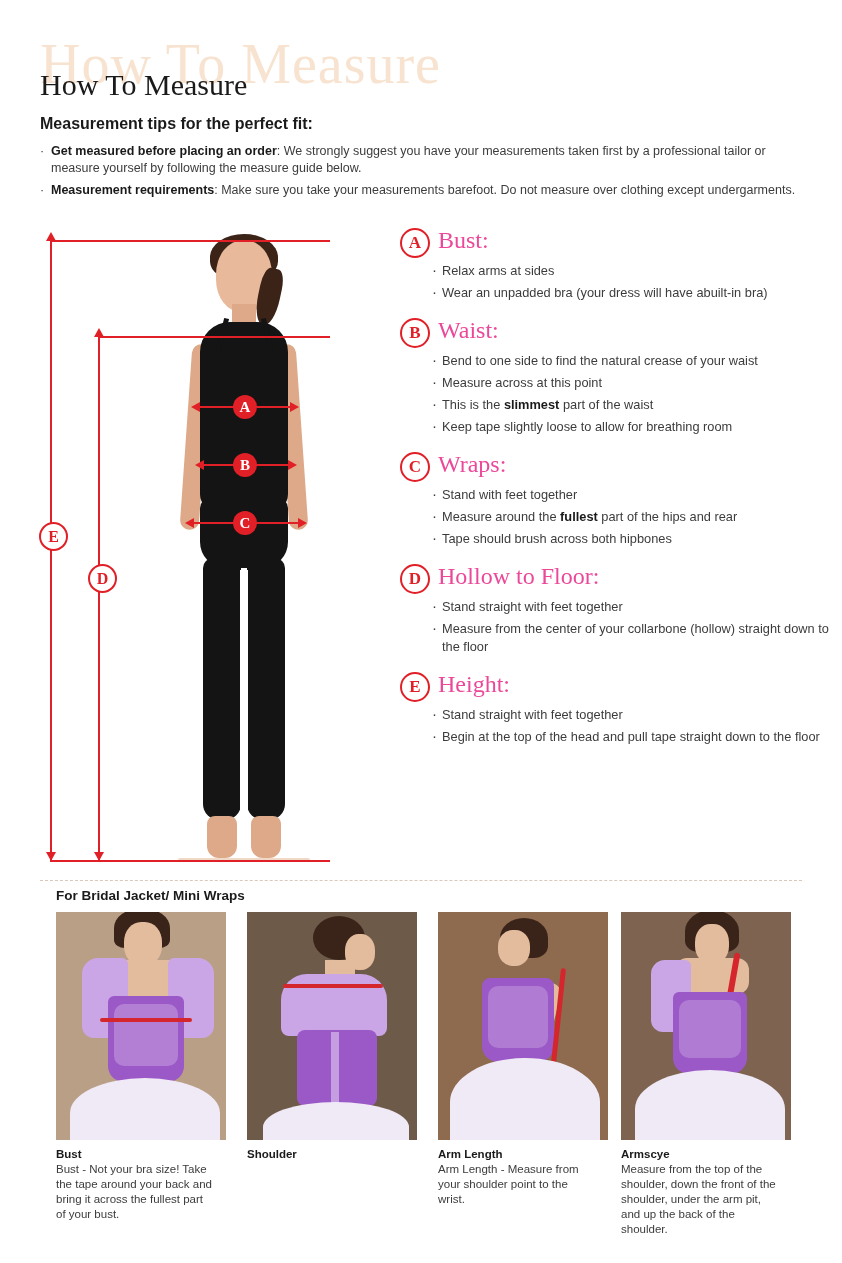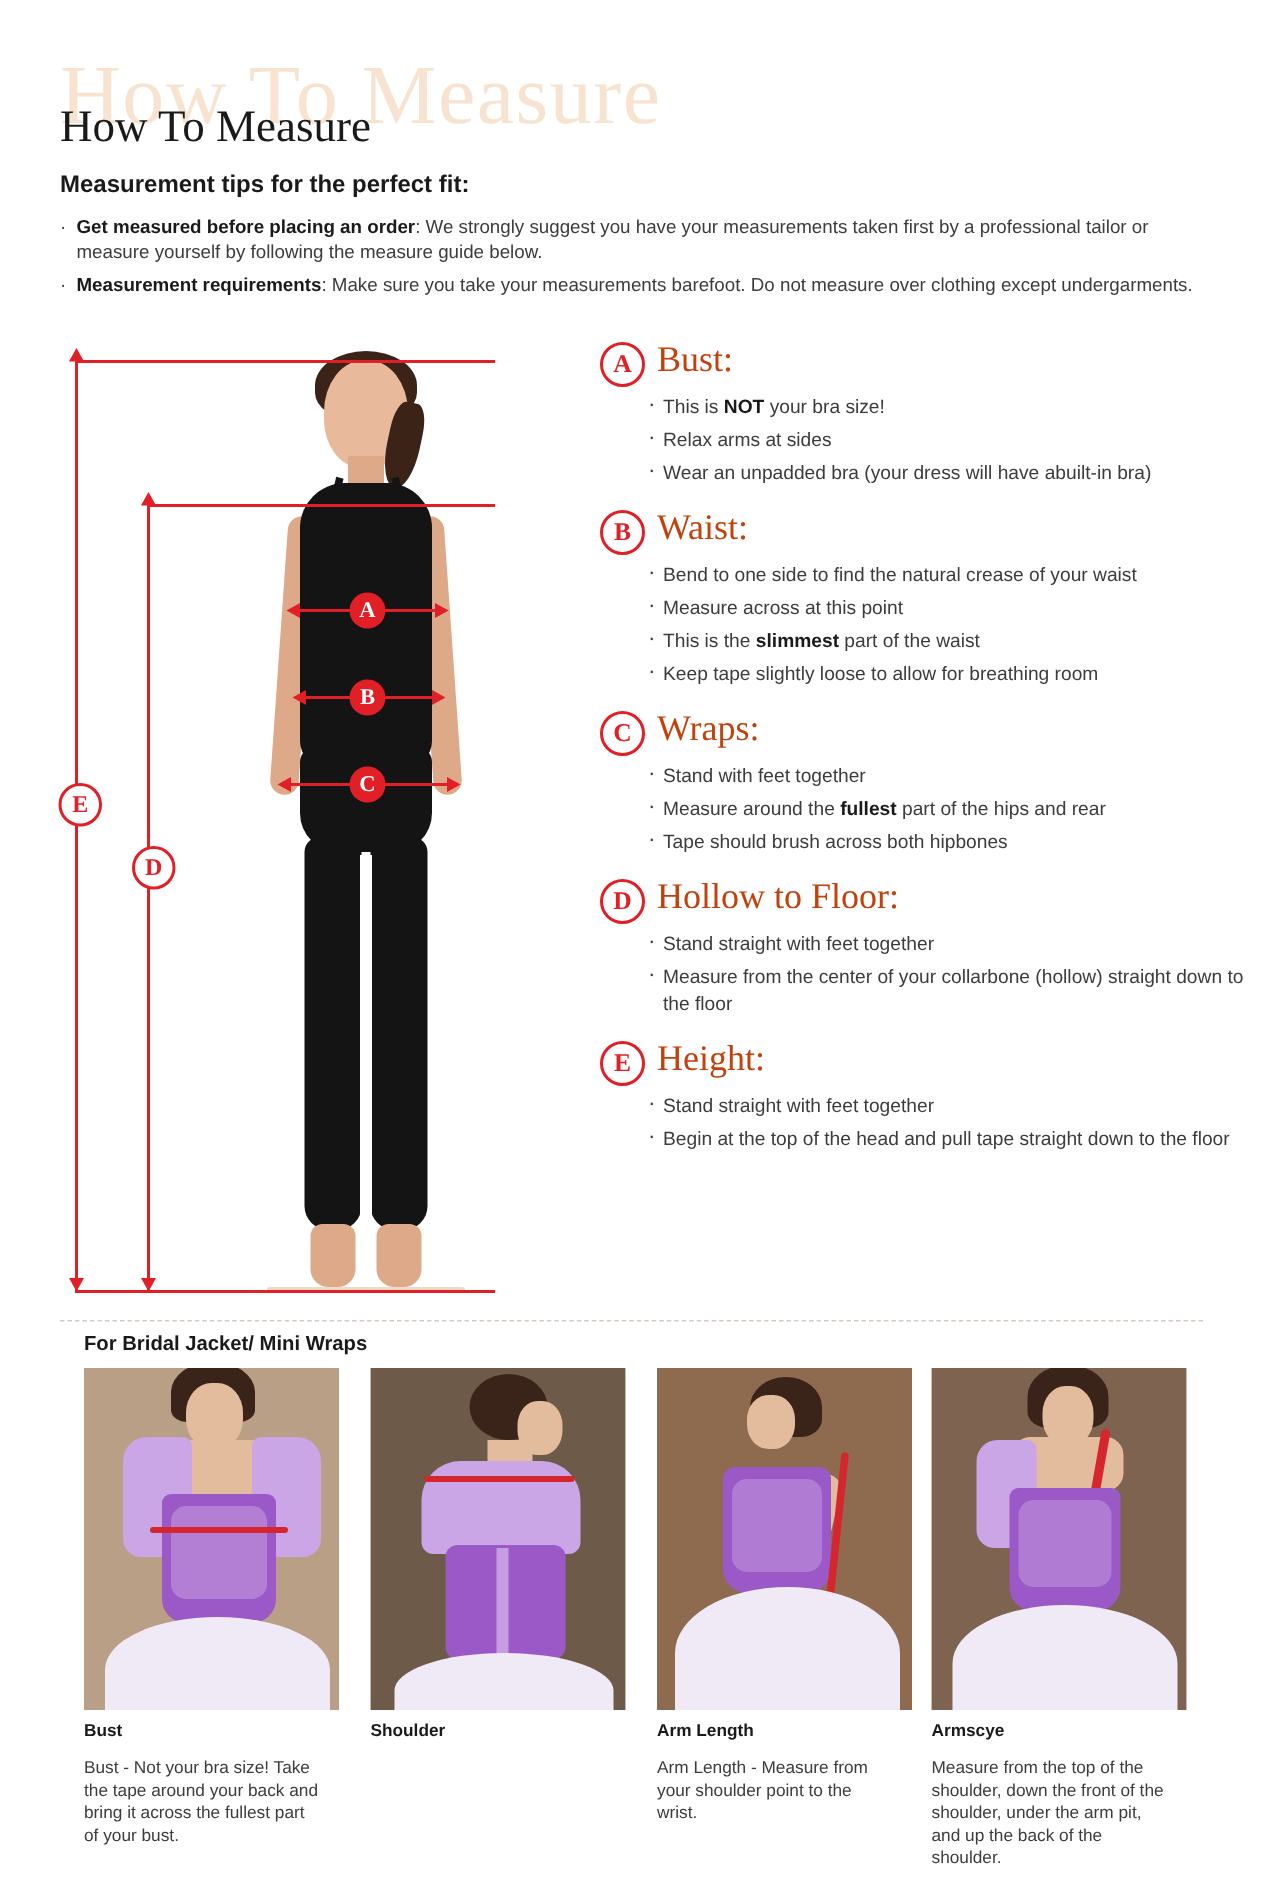--- a/index.html
+++ b/index.html
@@ -81,37 +81,37 @@
   .sections{position:absolute;left:400px;top:228px;width:430px;}
   .sec{margin-bottom:16px;position:relative;}
   .sec-head{position:relative;height:30px;}
   .sec-letter{
     position:absolute;left:0;top:0;width:26px;height:26px;border-radius:50%;
     border:2px solid #e11f26;color:#e11f26;font-family:"Liberation Serif",serif;
     font-size:17px;font-weight:bold;line-height:26px;text-align:center;
   }
   .sec-title{
     position:absolute;left:38px;top:-1px;
-    font-family:"Liberation Serif",serif;font-size:24px;color:#c2410c;
+    font-family:"Liberation Serif",serif;font-size:24px;color:#ec4899;
   }
   .sec ul{list-style:none;margin:4px 0 0 0;padding:0 0 0 32px;}
   .sec li{position:relative;font-size:12.8px;line-height:18px;color:#3c3c3c;margin-bottom:4px;padding-left:10px;}
   .sec li:before{content:"\00b7";position:absolute;left:0;top:-1px;font-size:15px;color:#3c3c3c;}
   .sec li b{font-weight:bold;color:#1a1a1a;}
 
   
   .divider{position:absolute;left:40px;top:880px;width:762px;border-top:1px dashed #d9c9bd;}
 
   
   .bj-title{position:absolute;left:56px;top:888px;font-size:13.5px;font-weight:bold;color:#1a1a1a;}
   .cards{position:absolute;left:56px;top:912px;width:746px;}
   .card{position:absolute;top:0;width:158px;}
   .card .photo{width:170px;height:228px;overflow:hidden;position:relative;background:#c9b49e;}
   .card .cap-t{margin-top:8px;font-size:11.5px;font-weight:bold;color:#1a1a1a;}
-  .card .cap-b{margin-top:12px;font-size:11.5px;line-height:15px;color:#3c3c3c;}
+  .card .cap-b{margin-top:2px;font-size:11.5px;line-height:15px;color:#3c3c3c;}
   #card0{left:0;}
   #card1{left:191px;}
   #card2{left:382px;}
   #card3{left:565px;}
 
   
   .bg-wall{position:absolute;inset:0;background:#b99f86;}
   .bg-wall.dark{background:#6e5a49;}
   .bg-wall.brown{background:#8e6a4e;}
   .bg-wall.tex{background:#7d6350;}
@@ -192,21 +192,20 @@
 </div>
 
 <div class="sections">
 
   <div class="sec">
     <div class="sec-head">
       <div class="sec-letter">A</div>
       <div class="sec-title">Bust:</div>
     </div>
     <ul>
-      <li><span>This is </span><b>NOT</b><span> your bra size!</span></li>
       <li><span>Relax arms at sides</span><b></b><span></span></li>
       <li><span>Wear an unpadded bra (your dress will have abuilt-in bra)</span><b></b><span></span></li>
     </ul>
   </div>
 
   <div class="sec">
     <div class="sec-head">
       <div class="sec-letter">B</div>
       <div class="sec-title">Waist:</div>
     </div>

